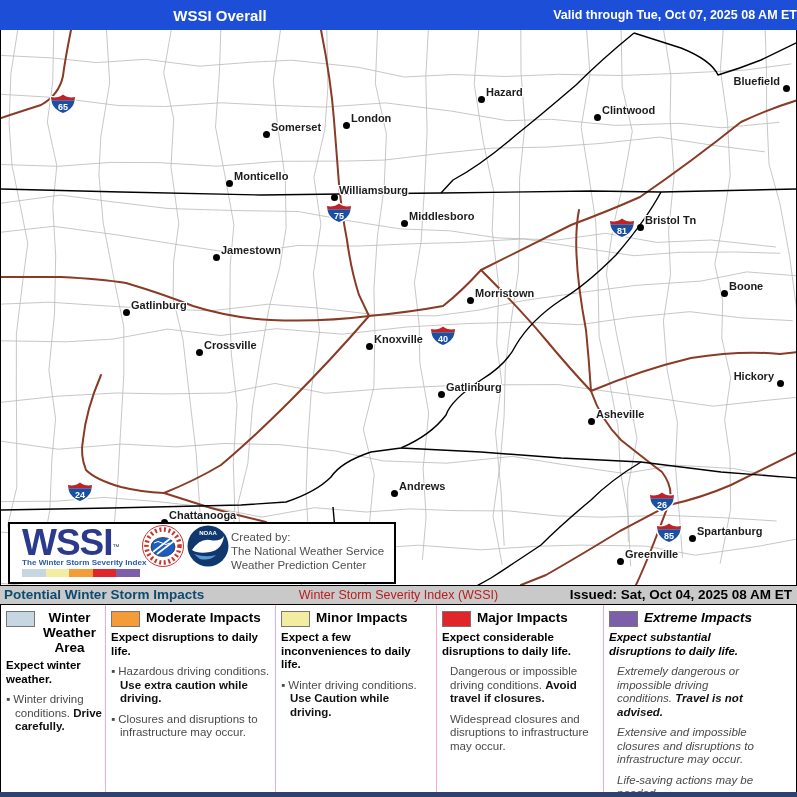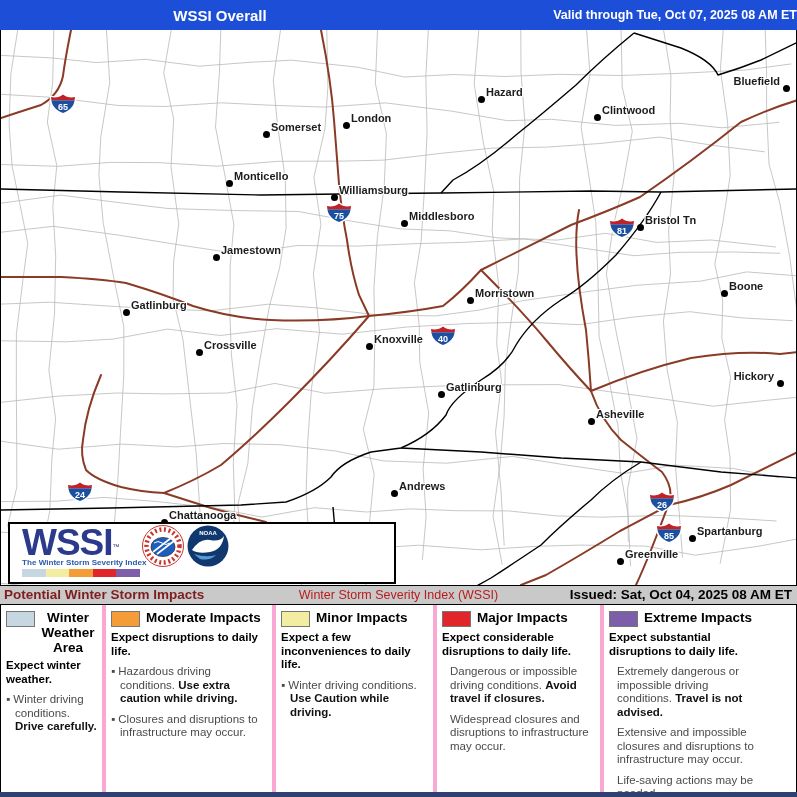--- a/index.html
+++ b/index.html
@@ -32,29 +32,29 @@
   #wssi-tm{font-size:7px;color:#2b3a8c;vertical-align:super;}
   #wssi-tagline{font-size:8.1px;font-weight:bold;color:#2b5ba8;margin-top:-3px;white-space:nowrap;}
   #wssi-colorbar{display:flex;margin-top:2px;width:118px;height:8px;}
   #wssi-colorbar div{flex:1;height:8px;}
   .logo-circle{position:absolute;top:8px;}
   #created-by{position:absolute;left:221px;top:6px;color:#4f4f4f;font-size:11.5px;line-height:14px;}
 
   
   #impacts-bar{position:absolute;left:0;top:585px;width:797px;height:20px;background:#c9c9c9;
     border-top:1px solid #000;border-bottom:1px solid #000;box-sizing:border-box;}
-  #impacts-bar .left{position:absolute;left:4px;top:1px;font-size:13.5px;font-weight:bold;color:#7f1d1d;}
+  #impacts-bar .left{position:absolute;left:4px;top:1px;font-size:13.5px;font-weight:bold;color:#0c4a6e;}
   #impacts-bar .center{position:absolute;left:0;width:797px;text-align:center;top:2px;
     font-size:12.5px;color:#b91c1c;}
   #impacts-bar .right{position:absolute;right:5px;top:1px;font-size:13.5px;font-weight:bold;color:#000;}
 
   
   #legend{position:absolute;left:0;top:605px;width:797px;height:187px;display:flex;background:#fff;
     border-left:1px solid #000;border-right:1px solid #000;box-sizing:border-box;}
-  .leg-col{box-sizing:border-box;border-right:4px solid #f9a8d4;padding:5px 3px 0 5px;overflow:hidden;}
+  .leg-col{box-sizing:border-box;border-right:1px solid #f9a8d4;padding:5px 3px 0 5px;overflow:hidden;}
   .leg-col:last-child{border-right:none;}
   .leg-head{display:flex;align-items:flex-start;}
   .swatch{width:29px;height:16px;border:1.5px solid #777;box-sizing:border-box;flex:none;margin-top:1px;}
   .leg-title{font-size:13.5px;font-weight:bold;color:#000;margin-left:6px;line-height:15px;}
   .leg-title.center{flex:1;text-align:center;margin-left:2px;}
   .leg-intro{font-size:11.5px;font-weight:bold;color:#000;margin-top:4px;line-height:13.5px;}
   .leg-item{font-size:11.5px;color:#4a4a4a;margin-top:7px;line-height:13.5px;}
   .leg-item.bullet{padding-left:9px;text-indent:-9px;}
   .leg-item.nobullet{padding-left:8px;}
   .leg-item b{color:#111;}
@@ -290,20 +290,25 @@
         <path d="M13,19 q4,-3 8,0 q4,3 8,0" stroke="#fff" stroke-width="1" fill="none"></path>
       </svg>
 
       <svg class="logo-circle" style="left:176px" width="44" height="44" viewBox="0 0 44 44">
         <circle cx="22" cy="22" r="20.5" fill="#10386e"></circle>
         <path d="M6,26 Q14,14 24,16 Q34,18 38,12 Q36,26 24,28 Q12,30 6,26 Z" fill="#fff"></path>
         <path d="M8,30 Q20,34 30,31 Q24,37 14,35 Z" fill="#5b9bd5"></path>
         <text x="22" y="11" text-anchor="middle" font-size="6" font-weight="bold" fill="#fff" font-family="Liberation Sans, sans-serif">NOAA</text>
       </svg>
 
+      <div id="created-by">
+        <div>Created by:</div>
+        <div>The National Weather Service</div>
+        <div>Weather Prediction Center</div>
+      </div>
     </div>
   </div>
 
   <div id="impacts-bar">
     <div class="left">Potential Winter Storm Impacts</div>
     <div class="center">Winter Storm Severity Index (WSSI)</div>
     <div class="right">Issued: Sat, Oct 04, 2025 08 AM ET</div>
   </div>
 
   <div id="legend">
@@ -334,21 +339,21 @@
       </div>
       <div class="leg-col" style="width: 167px;">
         <div class="leg-head">
           <div class="swatch" style="background: rgb(224, 38, 42);"></div>
           <div class="leg-title">Major Impacts</div>
         </div>
         <div class="leg-intro">Expect considerable disruptions to daily life.</div>
         <div class="leg-item nobullet"><span>Dangerous or impossible driving conditions. </span><b>Avoid travel if closures.</b></div>
         <div class="leg-item nobullet"><span>Widespread closures and disruptions to infrastructure may occur.</span></div>
       </div>
-      <div class="leg-col" style="width: 160px;">
+      <div class="leg-col" style="width: 160px; font-style: italic;">
         <div class="leg-head">
           <div class="swatch" style="background: rgb(125, 95, 169);"></div>
           <div class="leg-title">Extreme Impacts</div>
         </div>
         <div class="leg-intro">Expect substantial disruptions to daily life.</div>
         <div class="leg-item nobullet"><span>Extremely dangerous or impossible driving conditions. </span><b>Travel is not advised.</b></div>
         <div class="leg-item nobullet"><span>Extensive and impossible closures and disruptions to infrastructure may occur.</span></div>
         <div class="leg-item nobullet"><span>Life-saving actions may be needed.</span></div>
       </div>
     </div>

